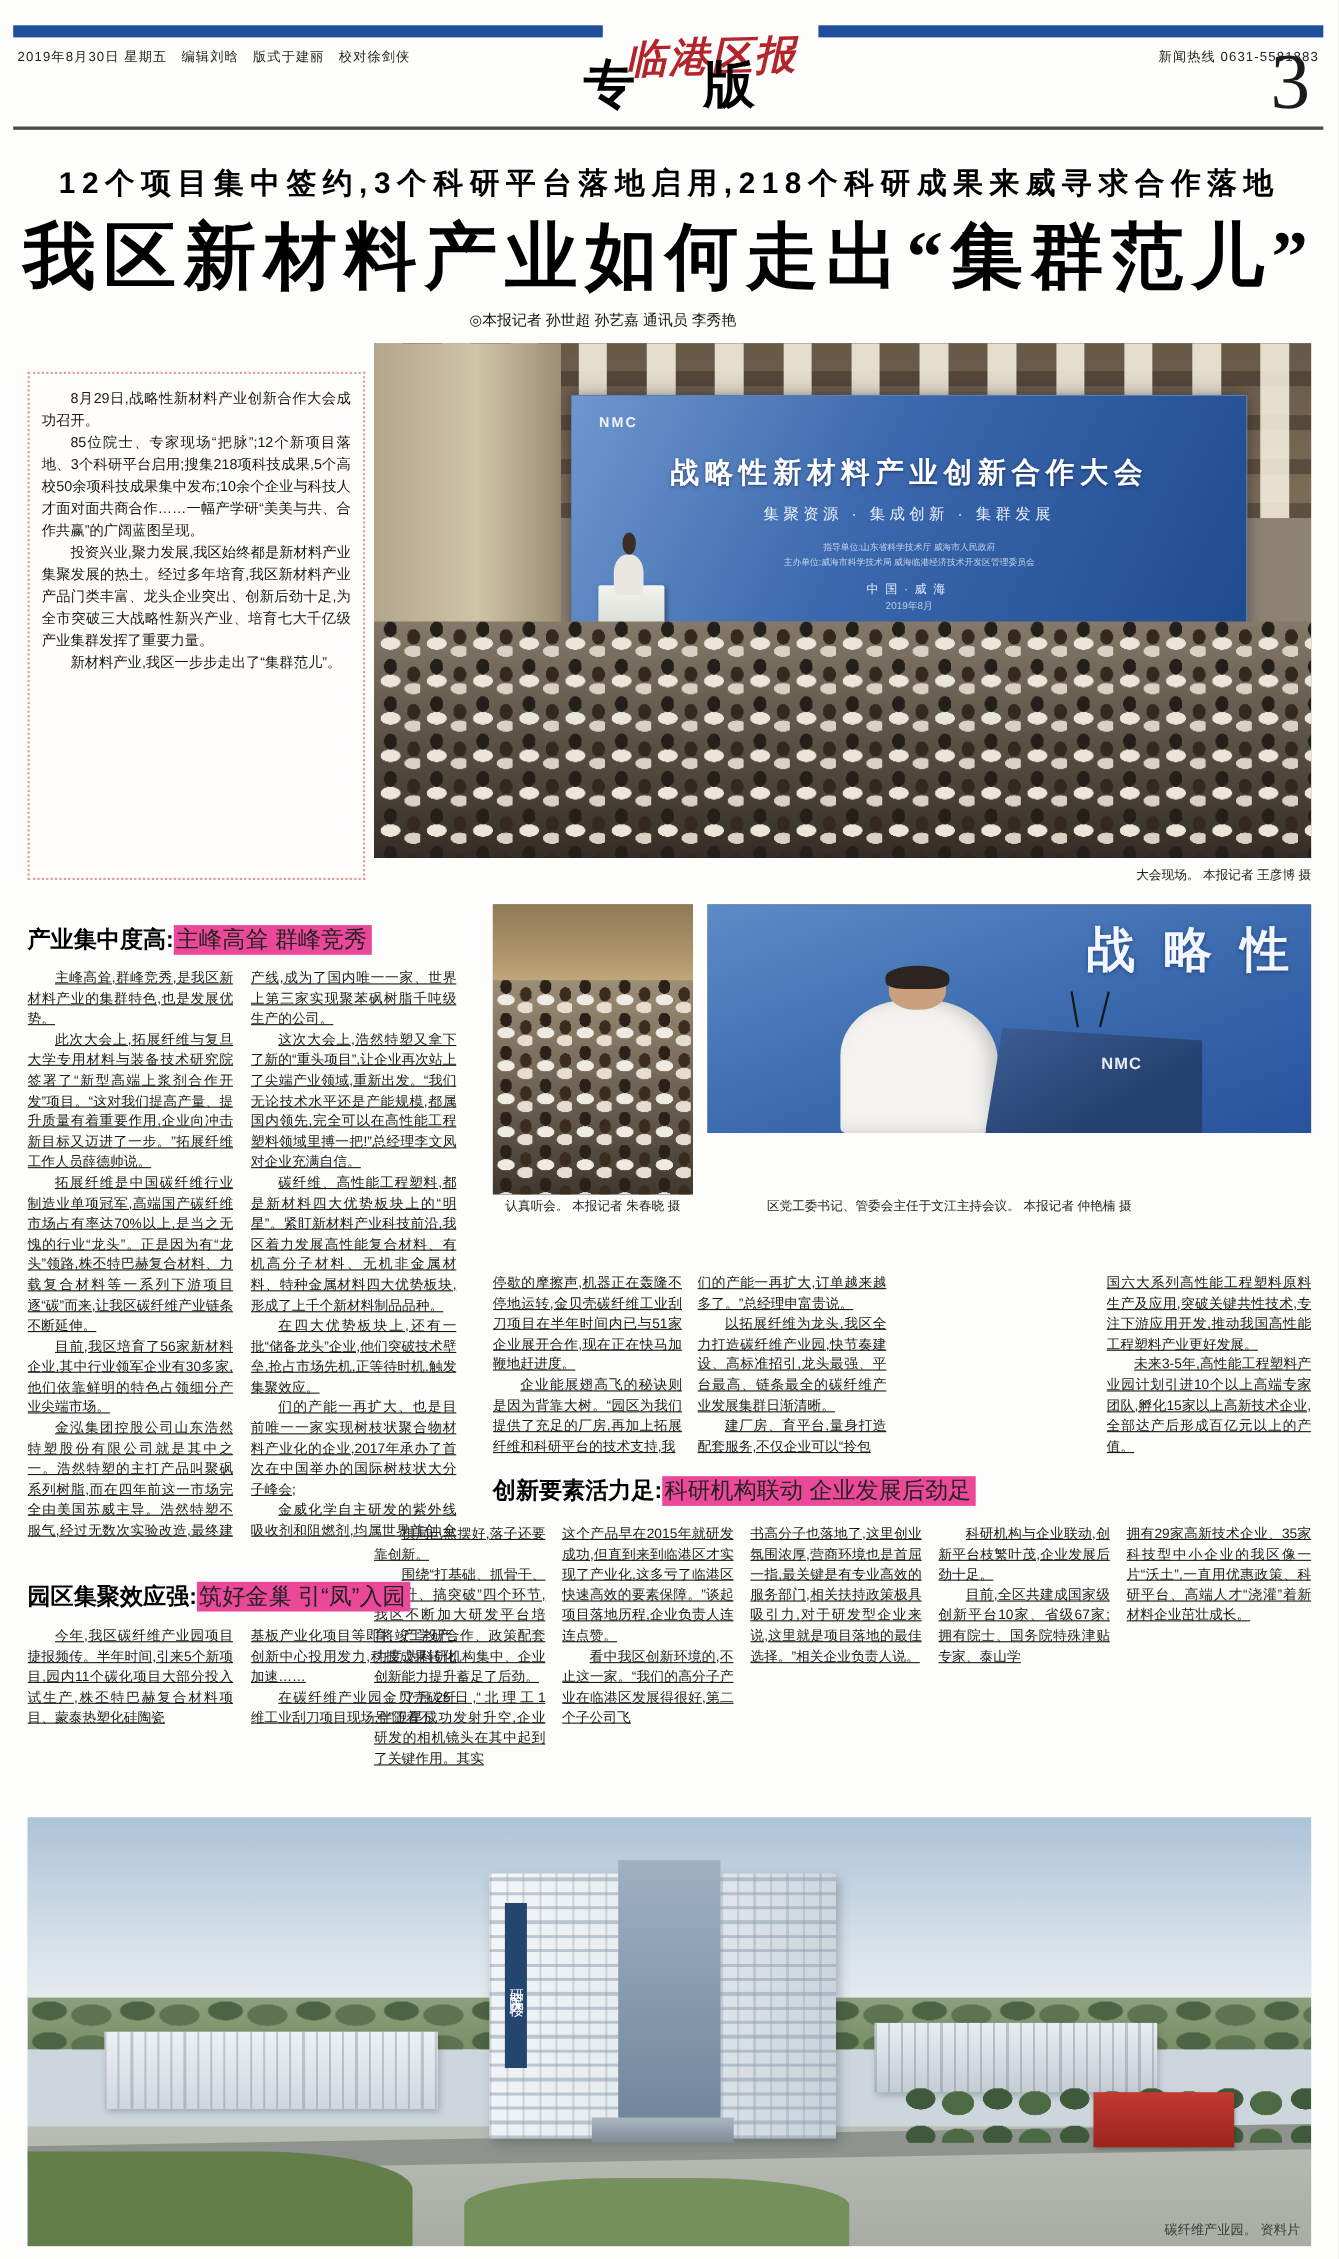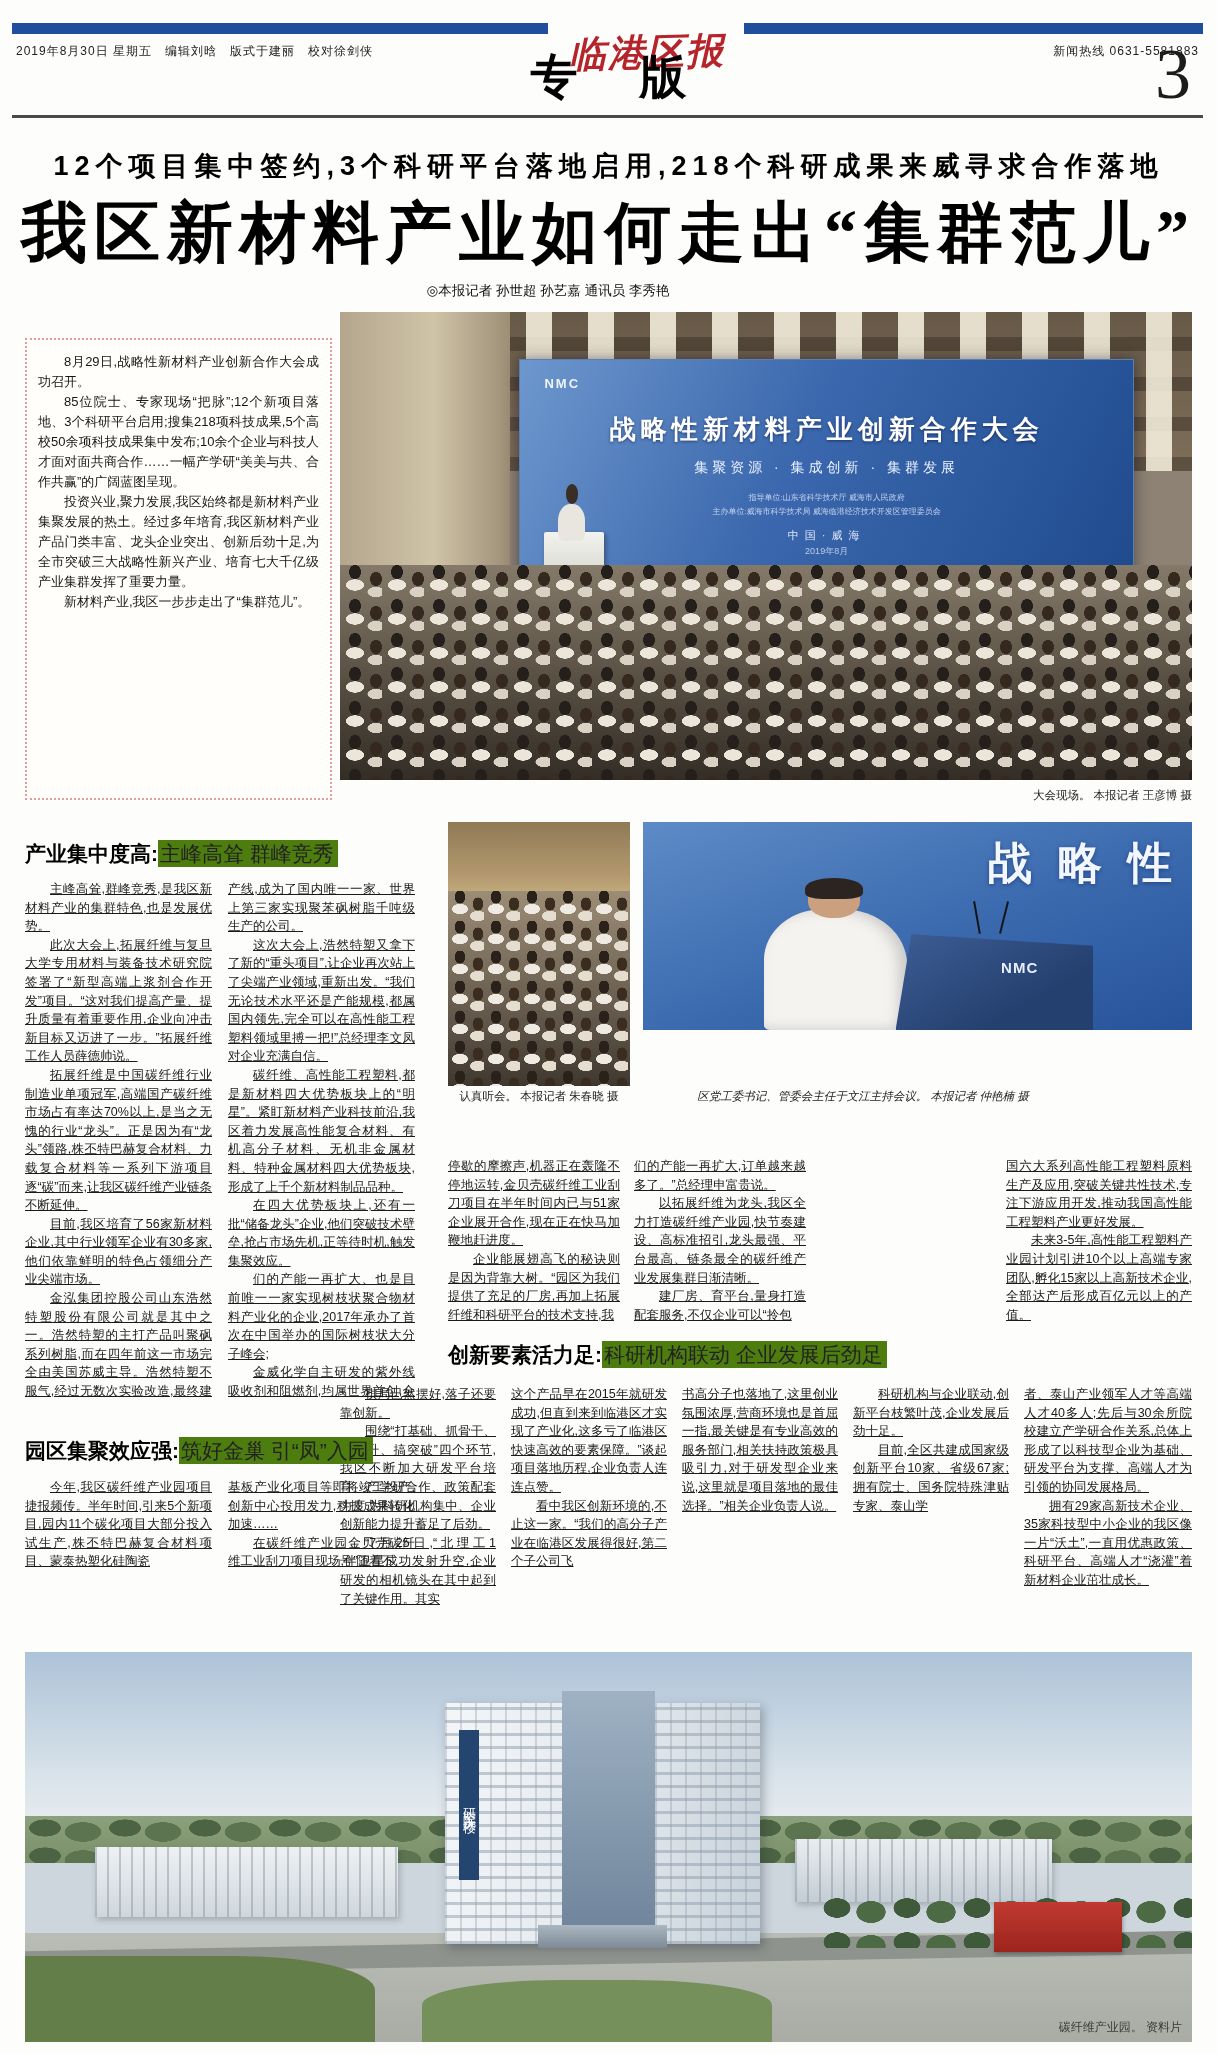--- a/index.html
+++ b/index.html
@@ -30,21 +30,21 @@
   .intro-box{position:absolute;left:25px;top:338px;width:307px;height:462px;border:2px dotted #e39b9b;
         background:#fffefa;box-sizing:border-box;padding:12px 11px;overflow:hidden;}
   .intro-box p{margin:0;font-size:13px;line-height:20px;text-align:justify;text-indent:2em;color:#161616;}
   
   .col{position:absolute;overflow:hidden;font-size:12.5px;line-height:18.6px;text-align:justify;color:#1a1a1a;text-decoration:underline;}
   .col p{margin:0;text-indent:2em;}
   .cont p:first-child{text-indent:0;}
   
   .sec-head{position:absolute;font-size:21px;white-space:nowrap;}
   .sec-head .hb{font-weight:bold;color:#000;}
-  .sec-head .hr{color:#222;background:#4d7c0f;padding:2px 4px 2px 2px;}
+  .sec-head .hr{color:#222;background:#ec4899;padding:2px 4px 2px 2px;}
   
   .caption{position:absolute;font-size:11.5px;color:#222;}
   
   .photo{position:absolute;overflow:hidden;background:#8d8273;}
   
   .mp-ceiling{position:absolute;left:0;top:0;right:0;height:34%;
      background:
        repeating-linear-gradient(90deg,rgba(250,244,226,.85) 0 26px,rgba(82,70,54,.15) 26px 62px),
        repeating-linear-gradient(0deg,rgba(60,50,40,.55) 0 14px,rgba(120,105,84,.25) 14px 40px),
        linear-gradient(#665846,#8a7a63);}
@@ -212,21 +212,21 @@
     <div class="ph-bg"></div>
     <div class="ph-banner">战略性</div>
     <div class="ph-speaker-shirt"></div>
     <div class="ph-speaker-head"></div>
     <div class="ph-speaker-hair"></div>
     <div class="ph-podium"></div>
     <div class="ph-podium-logo">NMC</div>
     <div class="ph-mic" style="right:34%;bottom:46%;"></div>
     <div class="ph-mic" style="right:39%;bottom:46%;transform:rotate(-10deg);"></div>
   </div>
-  <div class="caption" style="left:643px;top:1089px;width:440px;text-align:center;white-space:nowrap;font-style:italic;">区党工委书记、管委会主任于文江主持会议。 本报记者 仲艳楠 摄</div>
+  <div class="caption" style="left:643px;top:1089px;width:440px;text-align:center;white-space:nowrap;">区党工委书记、管委会主任于文江主持会议。 本报记者 仲艳楠 摄</div>
 
   <div class="col cont" style="left:448px;top:1157px;width:172px;height:178px;">
       <p>停歇的摩擦声,机器正在轰隆不停地运转,金贝壳碳纤维工业刮刀项目在半年时间内已与51家企业展开合作,现在正在快马加鞭地赶进度。</p>
       <p>企业能展翅高飞的秘诀则是因为背靠大树。“园区为我们提供了充足的厂房,再加上拓展纤维和科研平台的技术支持,我</p>
     </div>
   <div class="col cont" style="left:634px;top:1157px;width:172px;height:178px;">
       <p>们的产能一再扩大,订单越来越多了。”总经理申富贵说。</p>
       <p>以拓展纤维为龙头,我区全力打造碳纤维产业园,快节奏建设、高标准招引,龙头最强、平台最高、链条最全的碳纤维产业发展集群日渐清晰。</p>
       <p>建厂房、育平台,量身打造配套服务,不仅企业可以“拎包</p>
     </div>
@@ -248,21 +248,20 @@
       <p>看中我区创新环境的,不止这一家。“我们的高分子产业在临港区发展得很好,第二个子公司飞</p>
     </div>
   <div class="col cont" style="left:682px;top:1385px;width:156px;height:258px;">
       <p>书高分子也落地了,这里创业氛围浓厚,营商环境也是首屈一指,最关键是有专业高效的服务部门,相关扶持政策极具吸引力,对于研发型企业来说,这里就是项目落地的最佳选择。”相关企业负责人说。</p>
     </div>
   <div class="col" style="left:853px;top:1385px;width:156px;height:258px;">
       <p>科研机构与企业联动,创新平台枝繁叶茂,企业发展后劲十足。</p>
       <p>目前,全区共建成国家级创新平台10家、省级67家;拥有院士、国务院特殊津贴专家、泰山学</p>
     </div>
   <div class="col cont" style="left:1024px;top:1385px;width:168px;height:258px;">
-      <p>者、泰山产业领军人才等高端人才40多人;先后与30余所院校建立产学研合作关系,总体上形成了以科技型企业为基础、研发平台为支撑、高端人才为引领的协同发展格局。</p>
       <p>拥有29家高新技术企业、35家科技型中小企业的我区像一片“沃土”,一直用优惠政策、科研平台、高端人才“浇灌”着新材料企业茁壮成长。</p>
     </div>
 
   <div class="sec-head" style="left:25px;top:1437px;">
     <span class="hb">园区集聚效应强:</span><span class="hr">筑好金巢 引“凤”入园</span>
   </div>
   <div class="col" style="left:25px;top:1478px;width:187px;height:166px;">
       <p>今年,我区碳纤维产业园项目捷报频传。半年时间,引来5个新项目,园内11个碳化项目大部分投入试生产,株丕特巴赫复合材料项目、蒙泰热塑化硅陶瓷</p>
     </div>
   <div class="col cont" style="left:228px;top:1478px;width:187px;height:166px;">

